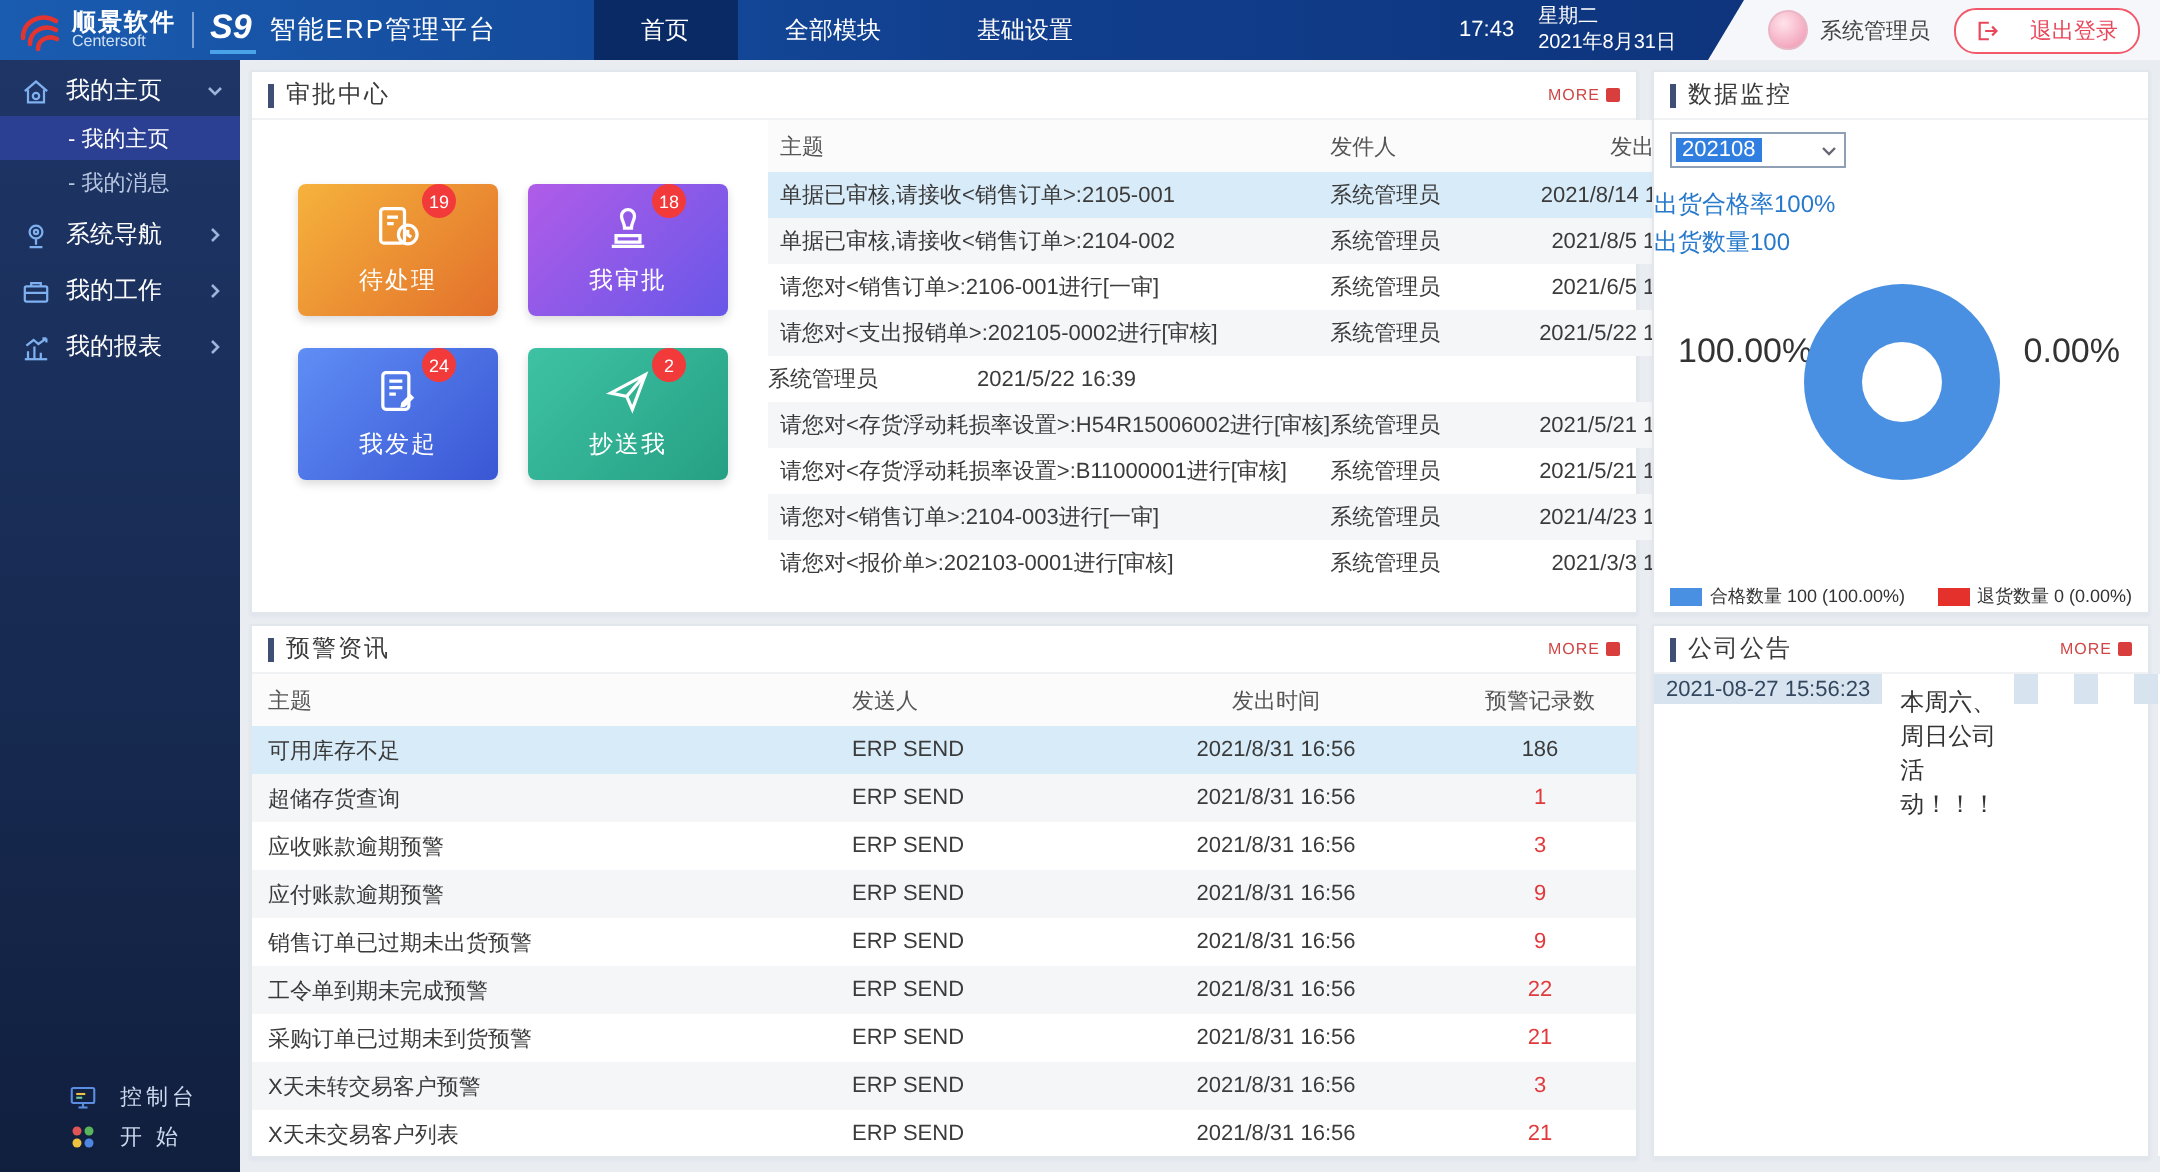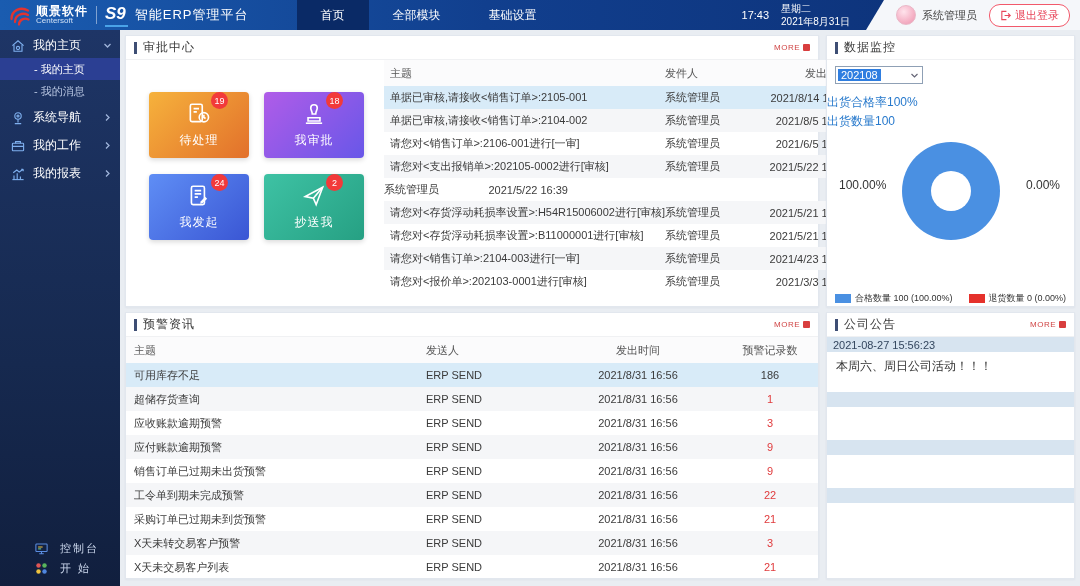--- a/index.html
+++ b/index.html
@@ -24,21 +24,21 @@
   .nav-item.active { background:#0a2a66; }
   .hdr-right { margin-left:auto; display:flex; align-items:center; height:100%; }
   .time { font-size:11px; margin-right:12px; }
   .datewrap { font-size:10px; line-height:1.35; margin-right:16px; }
   .user-sec { height:100%; background:#f5f7fa; clip-path:polygon(18px 0,100% 0,100% 100%,0 100%);
               display:flex; align-items:center; padding:0 10px 0 30px; color:#333; }
   .avatar { width:20px; height:20px; border-radius:50%;
             background:radial-gradient(circle at 38% 32%, #ffe3ec 0%, #f6b6c9 55%, #ec93ae 100%);
             border:1px solid #e9b7c6; }
   .user-name { font-size:11px; margin:0 12px 0 6px; color:#444; }
-  .logout-btn { display:flex; align-items:center; gap:4px; border:1px solid #f2596b; color:#e8465a;
+  .logout-btn { display:flex; align-items:center; gap:16px; border:1px solid #f2596b; color:#e8465a;
                 border-radius:11px; padding:3px 10px; font-size:11px; background:#fff; cursor:pointer; }
 
   
   .side { position:absolute; left:0; top:30px; width:120px; bottom:0;
           background:linear-gradient(180deg,#1e3566 0%, #16294f 60%, #111f3e 100%); }
   .side-item { height:25px; display:flex; align-items:center; padding:0 8px 0 10px;
                font-size:12px; color:#fff; cursor:pointer; margin-top:3px; }
   .side-item .sicon { width:16px; height:16px; margin-right:7px; flex:none; }
   .chev { margin-left:auto; }
   .sub-item { height:22px; display:flex; align-items:center; padding-left:34px;
@@ -96,40 +96,40 @@
   
   .select-box { margin:6px 0 0 8px; width:88px; height:18px; border:1px solid #8fa0b5; background:#fff;
                 display:flex; align-items:center; font-size:11px; cursor:pointer; }
   .select-val { background:#2f7ee0; color:#fff; padding:0 3px; margin-left:2px; }
   .select-chev { margin-left:auto; margin-right:3px; }
   .m-title { text-align:left; color:#2779cc; font-weight:normal; font-size:12px; line-height:1.55; margin-top:9px; }
   .donut-wrap { position:relative; height:158px; margin-top:4px; }
   .donut { position:absolute; left:50%; top:8px; transform:translateX(-50%); width:98px; height:98px;
            border-radius:50%; background:#4a90e2; display:flex; align-items:center; justify-content:center; }
   .hole { width:40px; height:40px; border-radius:50%; background:#fff; }
-  .dlab { position:absolute; top:44px; font-size:12px; color:#333; }
+  .dlab { position:absolute; top:32px; font-size:17px; color:#333; }
   .dlab.l { left:12px; } .dlab.r { right:14px; }
   .legend { display:flex; justify-content:center; gap:16px; font-size:9px; color:#333; }
   .litem { display:flex; align-items:center; }
   .sw { width:16px; height:9px; margin-right:4px; }
   .sw.blue { background:#4a90e2; } .sw.red { background:#e5312b; }
 
   
   .b-head { display:flex; height:26px; align-items:center; color:#555; font-size:11px; background:#fbfbfc; }
   .b-subj { flex:1; padding-left:8px; }
   .b-sender { width:128px; flex:none; }
   .b-time { width:168px; flex:none; text-align:center; }
   .b-count { width:96px; flex:none; text-align:center; }
   .b-rows .brow { display:flex; height:24px; align-items:center; font-size:11px; color:#3b3b3b; cursor:pointer; }
   .b-rows .brow:nth-child(even) { background:#f5f6f8; }
   .b-rows .brow.sel { background:#d8ebf8; }
   .cnt-red { color:#e03a3c; }
 
   
-  .ann-body { display:flex; flex-direction:column; height:241px; }
+  .ann-body { display:flex; height:241px; }
   .ann-date { height:15px; background:#d7e4f0; font-size:11px; color:#33465e; display:flex;
               align-items:center; padding:0 6px; flex:none; }
   .ann-content { font-size:12px; color:#333; padding:6px 9px; background:#fff; }
   .ac-1 { min-height:40px; } .ac-2 { min-height:33px; } .ac-3 { min-height:33px; } .ac-4 { flex:1; }
 </style>
 </head>
 <body>
 
 <header class="hdr">
   <div class="logo-wrap">

